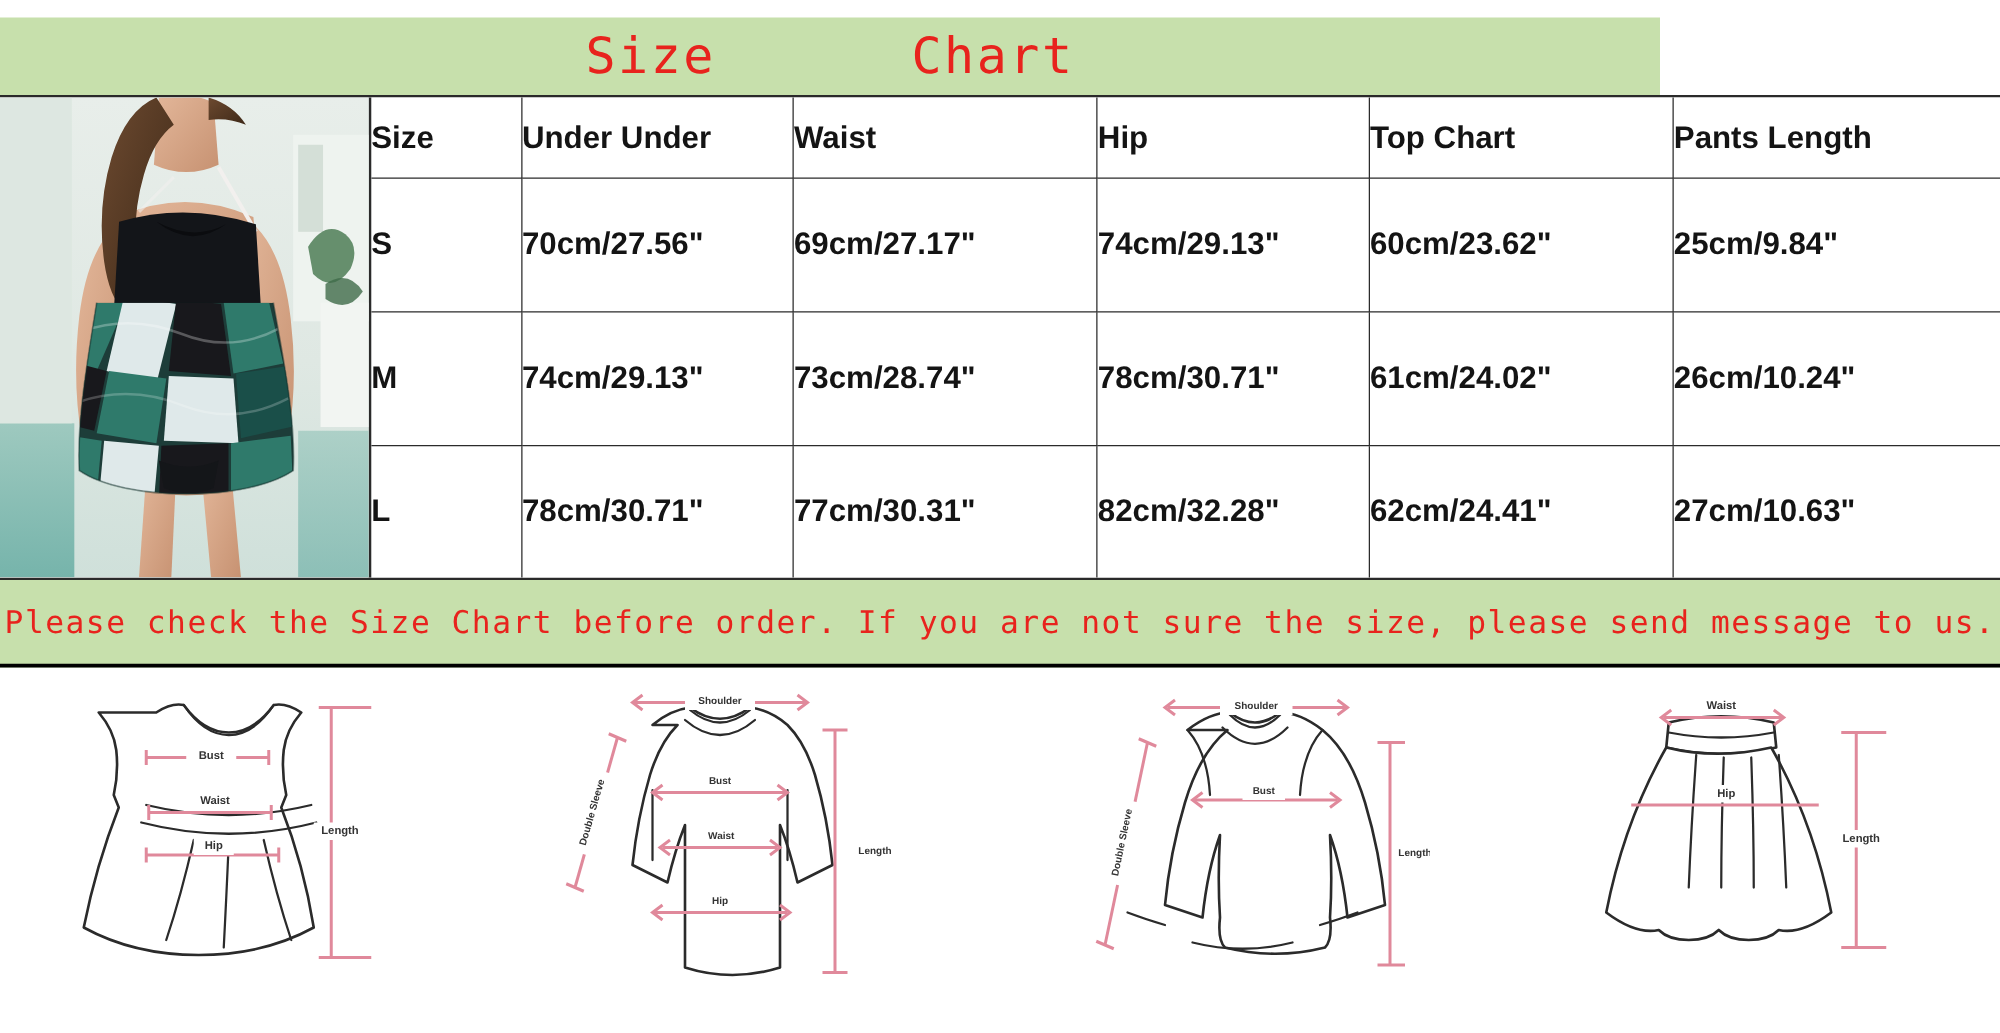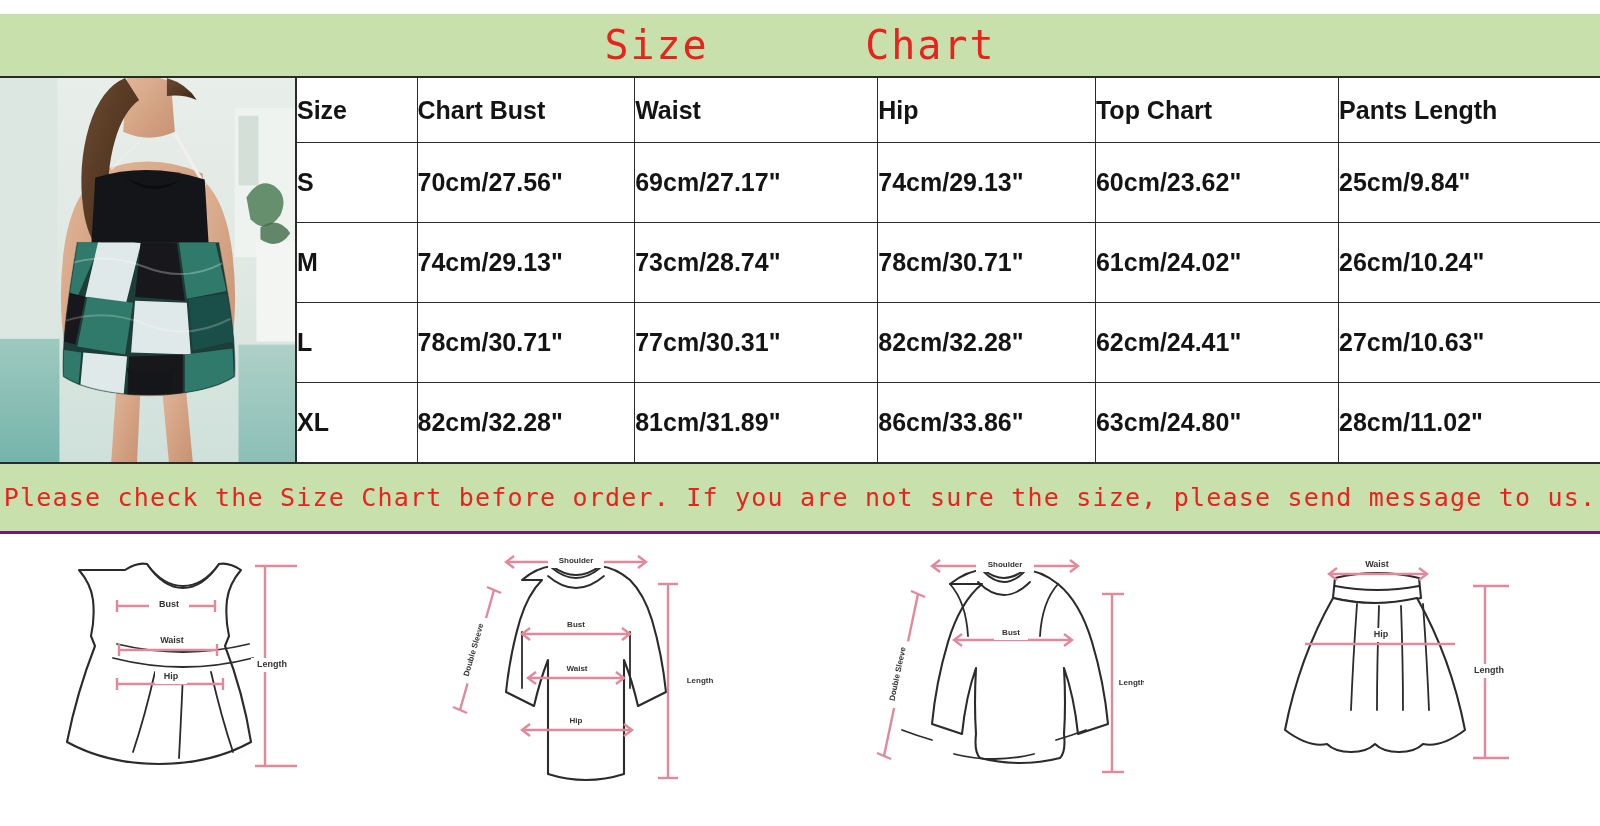--- a/index.html
+++ b/index.html
@@ -20,21 +20,21 @@
     height: 826px;
     background: #ffffff;
     box-sizing: border-box;
   }
 
   
   .title-band {
     position: absolute;
     left: 0;
     top: 14px;
-    width: 1600px;
+    width: 1328px;
     height: 62px;
     background: #c7e0ac;
     display: flex;
     align-items: center;
     justify-content: center;
   }
   .title-text {
     font-family: "DejaVu Sans Mono", "Liberation Mono", monospace;
     font-size: 40px;
     letter-spacing: 2px;
@@ -108,21 +108,21 @@
   .notice-band {
     position: absolute;
     left: 0;
     top: 464px;
     width: 1600px;
     height: 70px;
     background: #c7e0ac;
     display: flex;
     align-items: center;
     justify-content: center;
-    border-bottom: 3px solid #701a75;
+    border-bottom: 3px solid #000000;
     box-sizing: border-box;
   }
   .notice-text {
     font-family: "DejaVu Sans Mono", "Liberation Mono", monospace;
     font-size: 25px;
     color: #e8231d;
     letter-spacing: 1.2px;
     white-space: nowrap;
     line-height: 1;
   }
@@ -255,21 +255,21 @@
         <col class="col-size">
           <col class="col-ub">
           <col class="col-wa">
         <col class="col-hip">
           <col class="col-tl">
           <col class="col-pl">
       </colgroup>
       <thead>
         <tr>
           <th>Size</th>
-          <th>Chart Bust</th>
+          <th>Under Under</th>
           <th>Waist</th>
           <th>Hip</th>
           <th>Top Chart</th>
           <th>Pants Length</th>
         </tr>
       </thead>
       <tbody>
         <tr>
           <td>S</td>
           <td>70cm/27.56"</td>
@@ -287,28 +287,20 @@
           <td>26cm/10.24"</td>
         </tr>
         <tr>
           <td>L</td>
           <td>78cm/30.71"</td>
           <td>77cm/30.31"</td>
           <td>82cm/32.28"</td>
           <td>62cm/24.41"</td>
           <td>27cm/10.63"</td>
         </tr>
-        <tr>
-          <td>XL</td>
-          <td>82cm/32.28"</td>
-          <td>81cm/31.89"</td>
-          <td>86cm/33.86"</td>
-          <td>63cm/24.80"</td>
-          <td>28cm/11.02"</td>
-        </tr>
       </tbody>
     </table>
   </div>
 
   <div class="notice-band">
     <span class="notice-text">Please check the Size Chart before order. If you are not sure the size, please send message to us.</span>
   </div>
 
   <div class="diagrams">
 

